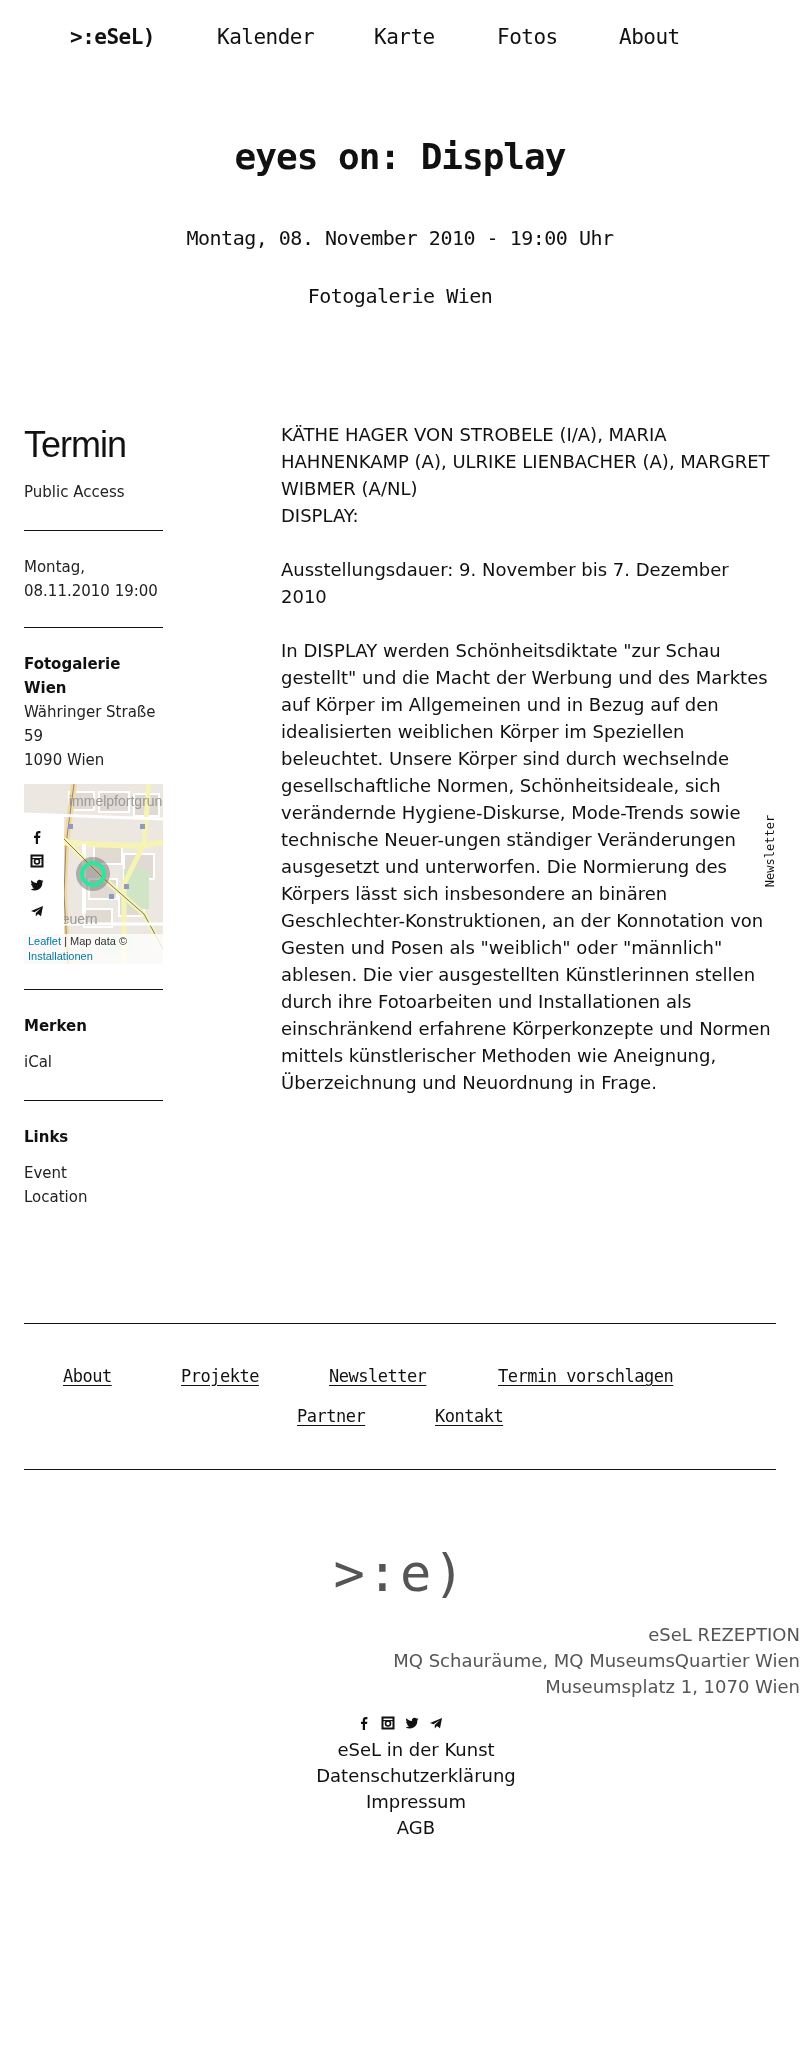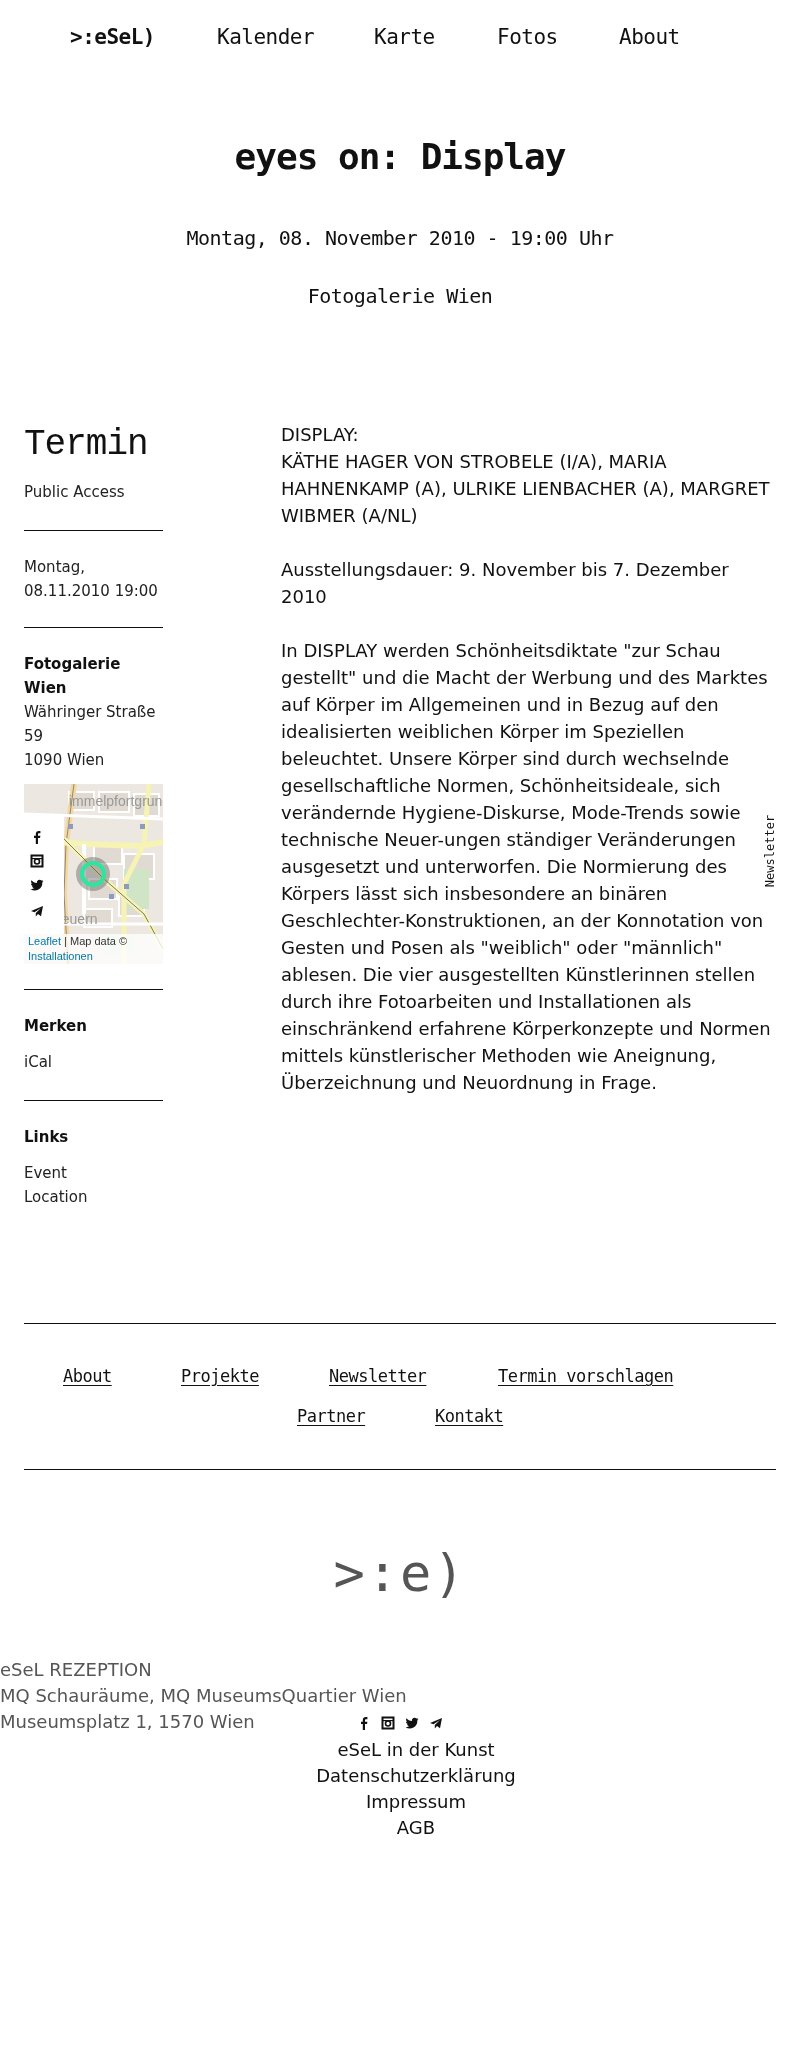--- a/index.html
+++ b/index.html
@@ -12,21 +12,21 @@
   .topnav .item { position: absolute; top: 0; font-family: "DejaVu Sans Mono", monospace; font-size: 21px; line-height: 34px; letter-spacing: -0.5px; }
   .topnav .logo { left: 70px; font-weight: bold; }
 
   
   .hero-title { position: absolute; top: 132px; left: 0; width: 800px; text-align: center; font-family: "DejaVu Sans Mono", monospace; font-size: 36px; line-height: 50px; letter-spacing: -1px; }
   .hero-date { position: absolute; top: 224px; left: 0; width: 800px; text-align: center; font-family: "DejaVu Sans Mono", monospace; font-size: 20px; line-height: 28px; letter-spacing: -0.5px; }
   .hero-venue { position: absolute; top: 282px; left: 0; width: 800px; text-align: center; font-family: "DejaVu Sans Mono", monospace; font-size: 20px; line-height: 28px; letter-spacing: -0.5px; }
 
   
   .sidebar { position: absolute; top: 420px; left: 24px; width: 139px; font-size: 15px; line-height: 24px; color: #222; }
-  .sidebar h2 { font-family: Liberation Mono, monospace; font-weight: normal; font-size: 36px; line-height: 50px; letter-spacing: -1px; color: #111; }
+  .sidebar h2 { font-family: Liberation Sans, sans-serif; font-weight: normal; font-size: 36px; line-height: 50px; letter-spacing: -1px; color: #111; }
   .sidebar .hr { height: 0; border-top: 1.5px solid #111; width: 139px; }
   .sidebar .label-strong { font-weight: bold; color: #111; font-size: 15px; }
 
   
   .map { position: relative; width: 139px; height: 180px; background: #ece7e0; overflow: hidden; }
   .map svg { position: absolute; left: 0; top: 0; }
   .map .attrib { position: absolute; left: 0; bottom: 0; width: 139px; height: 30px; background: rgba(255,255,255,0.8); font-family: "Liberation Sans", sans-serif; font-size: 11px; line-height: 15px; padding: 0 4px; color: #333; }
   .map .attrib .osm { color: #0078a8; }
   .map .attrib .leaflet { color: #0078a8; }
   .social-float { position: absolute; left: 0; top: 30px; width: 40px; height: 120px; background: #fff; }
@@ -39,21 +39,21 @@
   
   .newsletter-tab { position: absolute; left: 760px; top: 808px; width: 20px; height: 86px; }
   .newsletter-tab span { position: absolute; left: 50%; top: 50%; transform: translate(-50%, -50%) rotate(-90deg); font-family: "DejaVu Sans Mono", monospace; font-size: 12px; white-space: nowrap; color: #111; }
 
   
   .footer-hr { position: absolute; left: 24px; width: 752px; border-top: 1.5px solid #111; }
   .footer-link { position: absolute; font-family: "DejaVu Sans Mono", monospace; font-size: 17px; line-height: 24px; text-decoration: underline; text-underline-offset: 3px; letter-spacing: -0.5px; }
 
   
   .bottom-logo { position: absolute; top: 1540px; left: 0; width: 800px; text-align: center; font-family: "DejaVu Sans Mono", monospace; font-size: 52px; line-height: 66px; color: #555; letter-spacing: 2px; }
-  .addr { position: absolute; left: 0; width: 800px; text-align: left; font-size: 18px; line-height: 26px; color: #555; margin-top: 35px; }
+  .addr { position: absolute; left: 0; width: 800px; text-align: right; font-size: 18px; line-height: 26px; color: #555; }
   .bottom-icons { position: absolute; top: 1712px; left: 0; width: 800px; text-align: center; height: 18px; }
   .bottom-icons .b-icon { display: inline-block; width: 14px; height: 14px; margin: 0 5px; vertical-align: middle; }
   .bottom-link { position: absolute; left: 16px; width: 800px; text-align: center; font-size: 18px; line-height: 26px; color: #111; }
 </style>
 </head>
 <body>
 
 <nav class="topnav">
   <a class="item logo">&gt;:eSeL)</a>
   <a class="item" style="left:217px">Kalender</a>
@@ -142,22 +142,22 @@
   <div class="label-strong" style="margin-top:24px">Merken</div>
   <a style="display:block; margin-top:12px">iCal</a>
   <div class="hr" style="margin-top:26px"></div>
   <div class="label-strong" style="margin-top:24px">Links</div>
   <a style="display:block; margin-top:12px">Event</a>
   <a style="display:block">Location</a>
 </aside>
 
 <main class="main">
   <p>
+    <span style="display:block">KÄTHE HAGER VON STROBELE (I/A), MARIA HAHNENKAMP (A), ULRIKE LIENBACHER (A), MARGRET WIBMER (A/NL)</span>
     <span style="display:block">DISPLAY:</span>
-    <span style="display:block">KÄTHE HAGER VON STROBELE (I/A), MARIA HAHNENKAMP (A), ULRIKE LIENBACHER (A), MARGRET WIBMER (A/NL)</span>
   </p>
   <p>
   </p>
   <p>Ausstellungsdauer: 9. November bis 7. Dezember 2010</p>
   <p>In DISPLAY werden Schönheitsdiktate "zur Schau gestellt" und die Macht der Werbung und des Marktes auf Körper im Allgemeinen und in Bezug auf den idealisierten weiblichen Körper im Speziellen beleuchtet. Unsere Körper sind durch wechselnde gesellschaftliche Normen, Schönheitsideale, sich verändernde Hygiene-Diskurse, Mode-Trends sowie technische Neuer-ungen ständiger Veränderungen ausgesetzt und unterworfen. Die Normierung des Körpers lässt sich insbesondere an binären Geschlechter-Konstruktionen, an der Konnotation von Gesten und Posen als "weiblich" oder "männlich" ablesen. Die vier ausgestellten Künstlerinnen stellen durch ihre Fotoarbeiten und Installationen als einschränkend erfahrene Körperkonzepte und Normen mittels künstlerischer Methoden wie Aneignung, Überzeichnung und Neuordnung in Frage.</p>
 </main>
 
 <div class="newsletter-tab">
   <span>Newsletter</span>
 </div>
@@ -167,21 +167,21 @@
 <a class="footer-link" style="top:1364px; left:181px">Projekte</a>
 <a class="footer-link" style="top:1364px; left:329px">Newsletter</a>
 <a class="footer-link" style="top:1364px; left:498px">Termin vorschlagen</a>
 <a class="footer-link" style="top:1404px; left:297px">Partner</a>
 <a class="footer-link" style="top:1404px; left:435px">Kontakt</a>
 <div class="footer-hr" style="top:1469px"></div>
 
 <div class="bottom-logo">&gt;:e)</div>
 <div class="addr" style="top:1622px">eSeL REZEPTION</div>
 <div class="addr" style="top:1648px">MQ Schauräume, MQ MuseumsQuartier Wien</div>
-<div class="addr" style="top:1674px">Museumsplatz 1, 1570 Wien</div>
+<div class="addr" style="top:1674px">Museumsplatz 1, 1070 Wien</div>
 
 <div class="bottom-icons">
   <svg class="b-icon" viewBox="0 0 14 14">
       <path d="M8 14V8h2l.4-2.3H8V4.3c0-.6.2-1.1 1.1-1.1h1.3V1.1C10.2 1 9.5 1 8.8 1 7 1 5.8 2.1 5.8 4v1.7H4V8h1.8v6z" fill="#111"></path>
     </svg><svg class="b-icon" viewBox="0 0 14 14">
       <rect x="1.5" y="1.5" width="11" height="11" fill="none" stroke="#111" stroke-width="2"></rect>
       <circle cx="7" cy="7.5" r="2.5" fill="none" stroke="#111" stroke-width="1.6"></circle>
       <rect x="1.5" y="4" width="11" height="1.2" fill="#111"></rect>
     </svg><svg class="b-icon" viewBox="0 0 14 14">
       <path d="M13.5 3c-.5.2-1 .4-1.5.4.6-.3 1-.9 1.2-1.5-.5.3-1.1.5-1.7.7A2.7 2.7 0 0 0 6.9 5C4.7 4.9 2.7 3.8 1.4 2.2c-.7 1.2-.3 2.8.8 3.6-.4 0-.8-.1-1.2-.3 0 1.3.9 2.4 2.1 2.7-.4.1-.8.1-1.2 0 .3 1.1 1.4 1.900 2.5 1.9A5.4 5.4 0 0 1 .5 11.2 7.6 7.6 0 0 0 12.3 4.4c.5-.4.9-.8 1.2-1.4z" fill="#111"></path>

